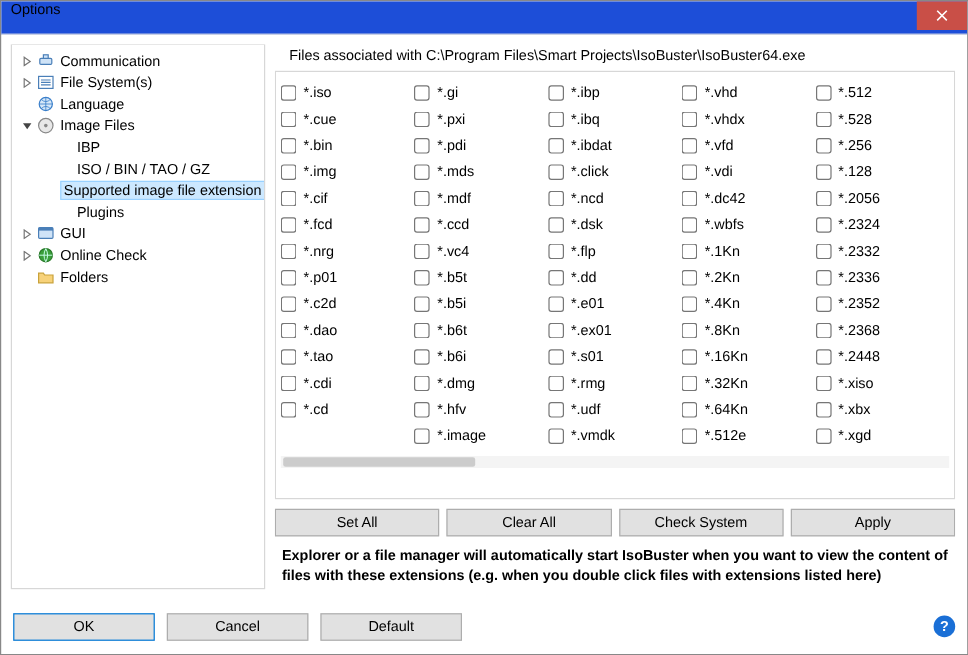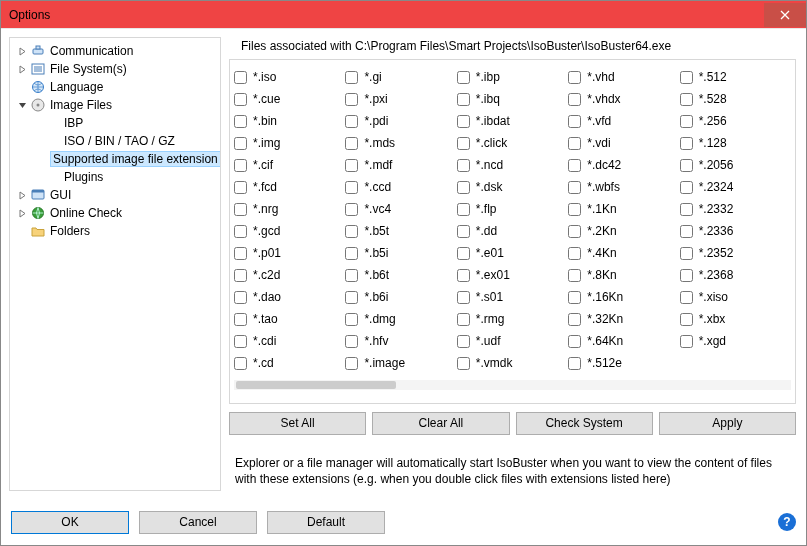--- a/index.html
+++ b/index.html
@@ -1,19 +1,19 @@
 <!DOCTYPE html>
 <html><head>
 <meta charset="utf-8">
 <style>
   * { box-sizing: border-box; }
   html, body { margin: 0; padding: 0; font-family: "Segoe UI", Tahoma, sans-serif; font-size: 12px; color: #000; }
   body { width: 807px; height: 546px; background: #fff; border: 1px solid #888; position: relative; }
 
-  .titlebar { height: 28px; display: flex; align-items: center; padding: 0 0 0 8px; background: #ef4444; border-bottom: 1px solid #e8e8e8;}
+  .titlebar { height: 28px; display: flex; padding: 0 0 0 8px; background: #1d4ed8; border-bottom: 1px solid #e8e8e8;}
   .titlebar .title { flex: 1; font-size: 12px; }
   .titlebar .close { width: 42px; height: 24px; background: #c94f47; display: flex; align-items: center; justify-content: center; }
   .titlebar .close svg { stroke: #fff; }
 
   .body { position: absolute; top: 28px; left: 0; right: 0; bottom: 48px; display: flex; padding: 8px 10px 6px 8px; gap: 8px; }
 
   .tree-panel { width: 212px; border: 1px solid #d7d7d7; background: #fff; overflow: auto; }
   .tree { padding: 4px 2px; }
   .tree-row { display: flex; align-items: center; height: 18px; white-space: nowrap; padding-left: 4px; gap: 2px; cursor: default; }
   .tree-row .tw { width: 12px; display: inline-flex; justify-content: center; color: #666; font-size: 10px; }
@@ -30,21 +30,21 @@
   .ext-col { flex: 1; }
   .ext-col .ck { display: flex; align-items: center; height: 22px; gap: 6px; }
   .ext-col .ck input { margin: 0; width: 13px; height: 13px; }
   .ext-col .ck .ext { }
   .ext-scroll { height: 10px; background: #f4f4f4; margin-top: 6px; position: relative;}
   .ext-scroll .thumb { position:absolute; left:2px; top:1px; height:8px; width:160px; background:#ccc; border-radius:2px;}
 
   .btn-row { display: flex; gap: 6px; margin-top: 8px; }
   .btn { flex: 1; height: 23px; border: 1px solid #adadad; background: #e1e1e1; display: flex; align-items: center; justify-content: center; cursor: default; }
 
-  .explainer { padding: 20px 6px 4px 6px; line-height: 1.35; }
+  .explainer { padding: 8px 6px 4px 6px; line-height: 1.35; font-weight: bold; }
 
   .footer { position: absolute; left: 0; right: 0; bottom: 0; height: 46px; display: flex; align-items: center; padding: 0 10px; gap: 10px; }
   .footer .btn { flex: 0 0 118px; height: 23px; }
   .footer .btn.primary { border-color: #0078d7; }
   .footer .spacer { flex: 1; }
   .help { width: 18px; height: 18px; border-radius: 9px; background: #1a6fd6; color: #fff; font-weight: bold; font-size: 12px; display:flex; align-items:center; justify-content:center; }
 
   svg { display: block; }
 </style>
 </head>
@@ -212,24 +212,20 @@
             <label class="ck">
               <input type="checkbox" style="">
               <span class="ext">*.fcd</span>
             </label>
             <label class="ck">
               <input type="checkbox" style="">
               <span class="ext">*.nrg</span>
             </label>
             <label class="ck">
               <input type="checkbox" style="">
-              <span class="ext">*.gcd</span>
-            </label>
-            <label class="ck">
-              <input type="checkbox" style="">
               <span class="ext">*.p01</span>
             </label>
             <label class="ck">
               <input type="checkbox" style="">
               <span class="ext">*.c2d</span>
             </label>
             <label class="ck">
               <input type="checkbox" style="">
               <span class="ext">*.dao</span>
             </label>
@@ -453,20 +449,24 @@
               <input type="checkbox" style="">
               <span class="ext">*.2336</span>
             </label>
             <label class="ck">
               <input type="checkbox" style="">
               <span class="ext">*.2352</span>
             </label>
             <label class="ck">
               <input type="checkbox" style="">
               <span class="ext">*.2368</span>
+            </label>
+            <label class="ck">
+              <input type="checkbox" style="">
+              <span class="ext">*.2448</span>
             </label>
             <label class="ck">
               <input type="checkbox" style="">
               <span class="ext">*.xiso</span>
             </label>
             <label class="ck">
               <input type="checkbox" style="">
               <span class="ext">*.xbx</span>
             </label>
             <label class="ck">

